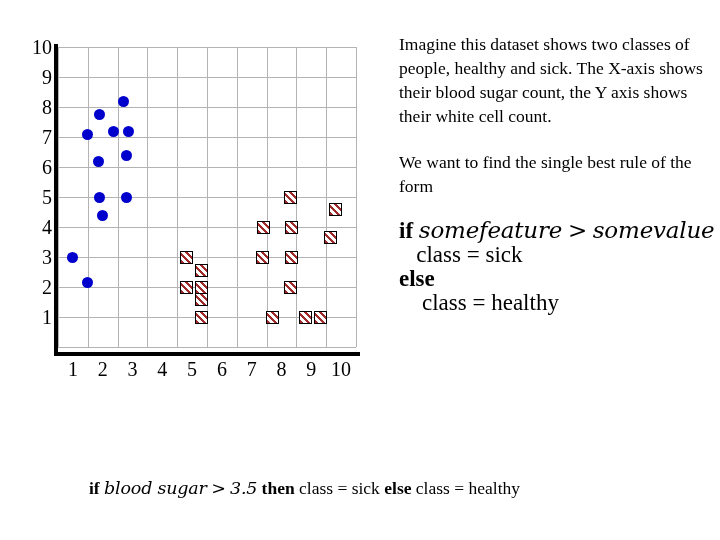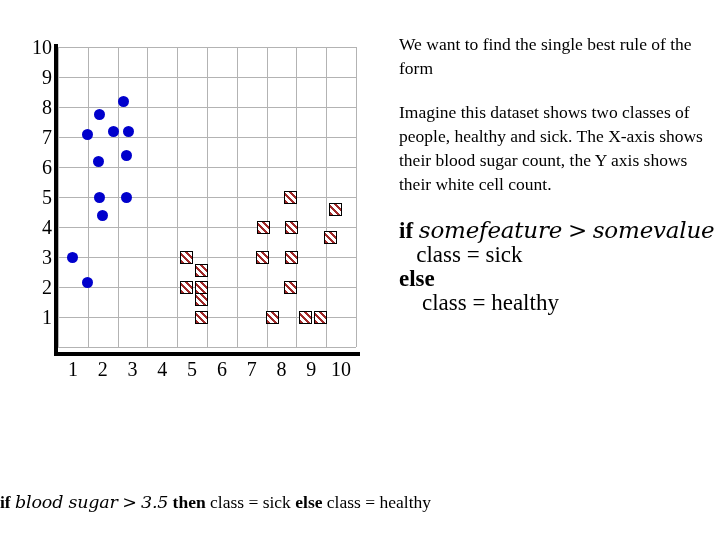--- a/index.html
+++ b/index.html
@@ -132,22 +132,23 @@
   .var {
     font-style: italic;
     font-family: "DejaVu Serif", "Liberation Serif", serif;
     letter-spacing: -0.2px;
   }
 
   
   #rule-final {
     position: absolute;
     left: 0;
-    top: 490px;
+    top: 476px;
     width: 609px;
+    text-align: center;
     font-size: 17.5px;
     line-height: 24px;
   }
 </style>
 </head>
 <body>
 
 <div id="chart-figure">
 
   <div id="y-tick-labels">
@@ -234,23 +235,23 @@
       <div class="x-tick-label" style="left: 119.1px;">5</div>
       <div class="x-tick-label" style="left: 148.9px;">6</div>
       <div class="x-tick-label" style="left: 178.7px;">7</div>
       <div class="x-tick-label" style="left: 208.5px;">8</div>
       <div class="x-tick-label" style="left: 238.3px;">9</div>
       <div class="x-tick-label" style="left: 268.1px;">10</div>
     </div>
 </div>
 
 <div id="narrative">
+  <p class="para" id="para-explanation">Imagine this dataset shows two classes of people, healthy and sick. The X-axis shows their blood sugar count, the Y axis shows their white cell count.</p>
+
   <p class="para" id="para-goal">We want to find the single best rule of the form</p>
-
-  <p class="para" id="para-explanation">Imagine this dataset shows two classes of people, healthy and sick. The X-axis shows their blood sugar count, the Y axis shows their white cell count.</p>
 
   <div id="rule-generic">
     <div class="rule-line"><span class="kw">if</span> <span class="var">somefeature</span> <span class="var">&gt;</span> <span class="var">somevalue</span>  <span class="kw">then</span></div>
     <div class="rule-line">   <span>class = sick</span></div>
     <div class="rule-line"><span class="kw">else</span></div>
     <div class="rule-line">    <span>class = healthy</span></div>
   </div>
 </div>
 
 <div id="rule-final"><span class="kw">if</span> <span class="var">blood sugar</span> <span class="var">&gt;</span> <span class="var">3.5</span>  <span class="kw">then</span> <span>class = sick</span> <span class="kw">else</span> <span>class = healthy</span></div>

